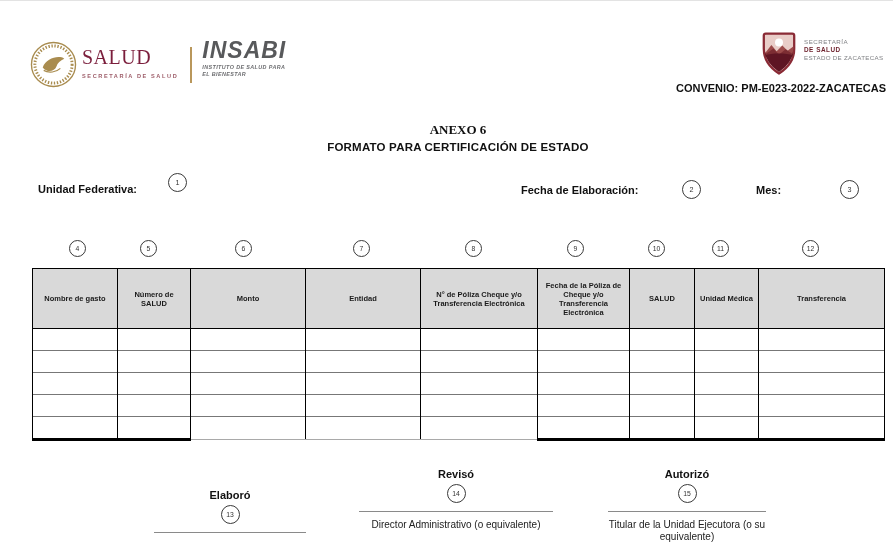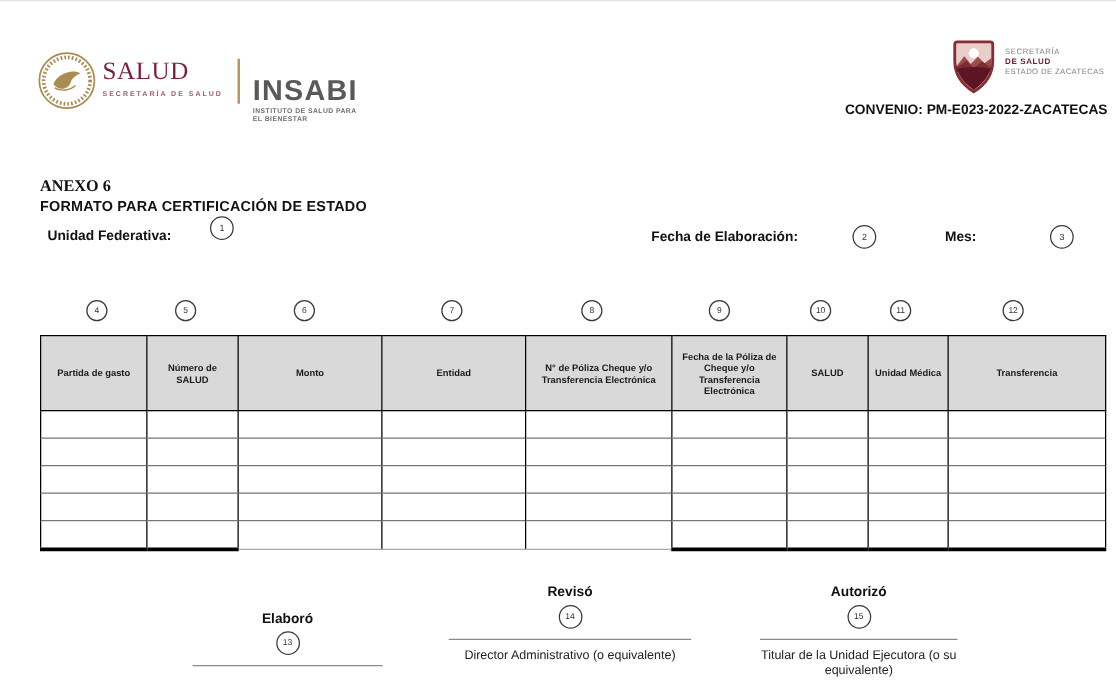--- a/index.html
+++ b/index.html
@@ -6,35 +6,35 @@
   .page{position:relative;width:893px;height:554px;background:#ffffff;overflow:hidden;
         font-family:"Liberation Sans", sans-serif;color:#000;border-top:1px solid #e3e3e3;}
 
   
   .logo-left{position:absolute;left:30px;top:38px;height:52px;display:flex;align-items:flex-start;}
   .seal{width:47px;height:47px;margin-top:2px;}
   .salud-block{margin-left:5px;margin-top:6px;}
   .salud-title{font-family:"Liberation Serif", serif;font-weight:normal;font-size:20px;line-height:24px;color:#7b1e3c;letter-spacing:.5px;}
   .salud-sub{font-size:5.6px;font-weight:bold;color:#9d5c68;letter-spacing:1.6px;margin-top:4px;}
   .gold-divider{width:2px;height:36px;background:#b9975b;margin:8px 10px 0 12px;}
-  .insabi-block{margin-top:22px;}
+  .insabi-block{margin-top:0;font-style:italic;}
   .insabi-title{font-weight:bold;font-size:23px;line-height:22px;color:#58595b;letter-spacing:1px;}
   .insabi-sub{font-size:5.4px;font-weight:bold;color:#6d6e71;letter-spacing:.4px;margin-top:3px;line-height:6.5px;}
 
   .logo-right{position:absolute;left:760px;top:30px;display:flex;align-items:flex-start;}
   .zac-shield{width:38px;height:45px;}
   .zac-text{margin-left:6px;margin-top:7px;line-height:8px;}
   .zac-l1{font-size:6.2px;color:#808285;letter-spacing:.5px;}
   .zac-l2{font-size:6.4px;color:#6b1f2a;font-weight:bold;letter-spacing:.5px;}
   .zac-l3{font-size:6.2px;color:#808285;letter-spacing:.3px;}
 
   .convenio{position:absolute;right:7px;top:81px;font-size:11px;font-weight:bold;color:#111;}
 
   
-  .title-wrap{position:absolute;left:32px;top:121px;width:852px;margin-top:19px;}
+  .title-wrap{position:absolute;left:32px;top:121px;width:852px;text-align:center;}
   .title-1{font-family:"Liberation Serif", serif;font-weight:bold;font-size:13px;color:#111;}
   .title-2{font-weight:bold;font-size:11.5px;color:#111;margin-top:3px;letter-spacing:.2px;}
 
   
   .ref-circle{position:absolute;width:17px;height:17px;border:1px solid #3a3a3a;border-radius:50%;
               display:flex;align-items:center;justify-content:center;font-size:6.8px;color:#333;background:#fff;box-sizing:border-box;}
   .ref-circle.big{width:19px;height:19px;font-size:7.2px;}
 
   
   .field-label{position:absolute;font-size:11px;font-weight:bold;color:#111;}
@@ -129,21 +129,21 @@
         <col style="width:115px">
         <col style="width:115px">
       <col style="width:117px">
         <col style="width:92px">
         <col style="width:65px">
         <col style="width:64px">
         <col style="width:126px">
     </colgroup>
     <thead>
       <tr>
-        <th>Partida de gasto</th>
+        <th>Nombre de gasto</th>
         <th>Número de SALUD</th>
         <th>Monto</th>
         <th>Entidad</th>
         <th>N° de Póliza Cheque y/o Transferencia Electrónica</th>
         <th>Fecha de la Póliza de Cheque y/o Transferencia Electrónica</th>
         <th>SALUD</th>
         <th>Unidad Médica</th>
         <th>Transferencia</th>
       </tr>
     </thead>

